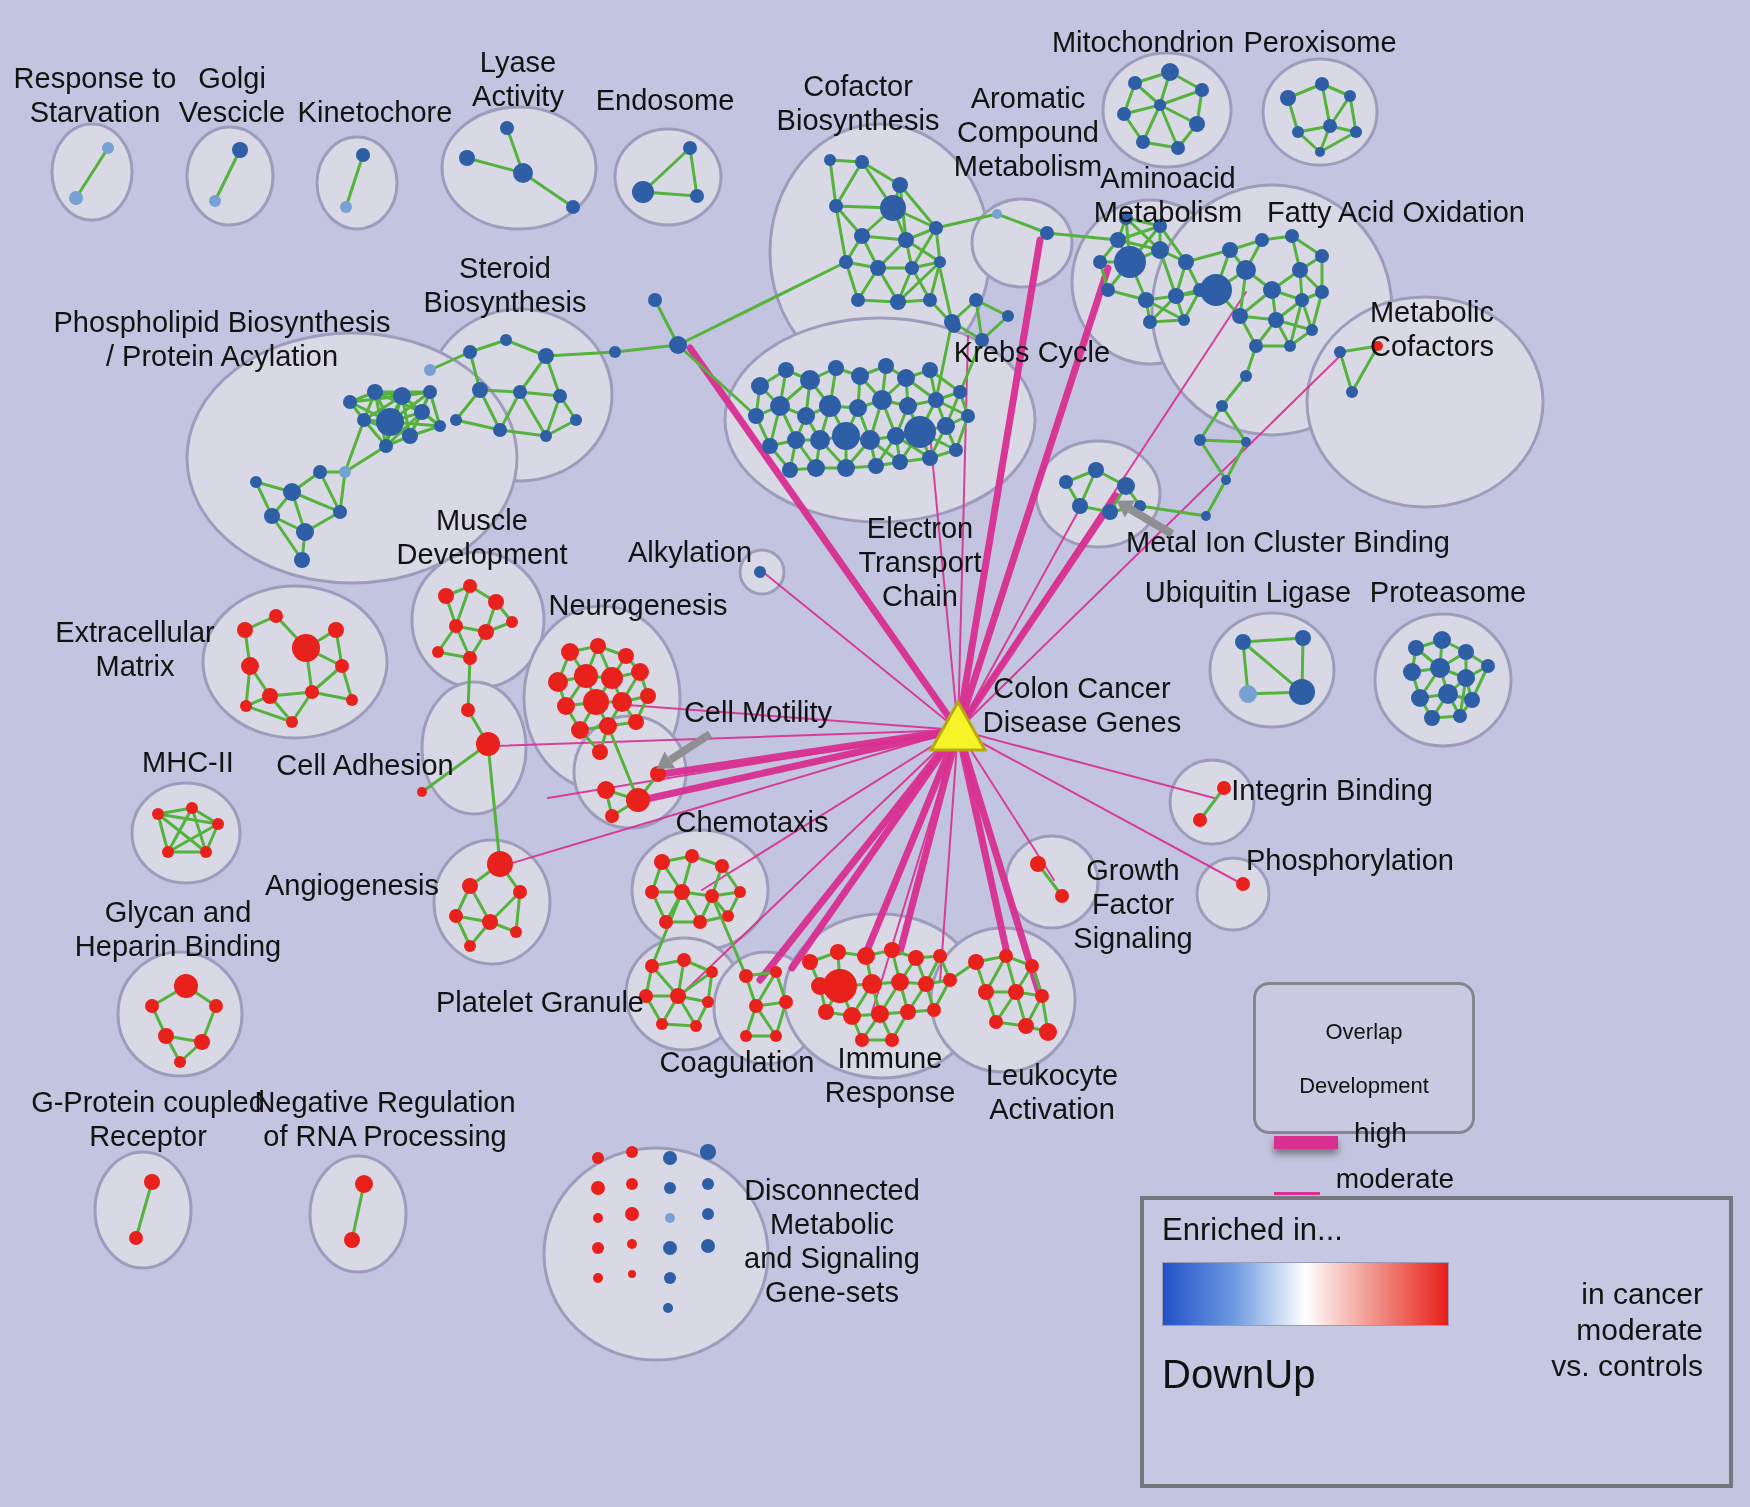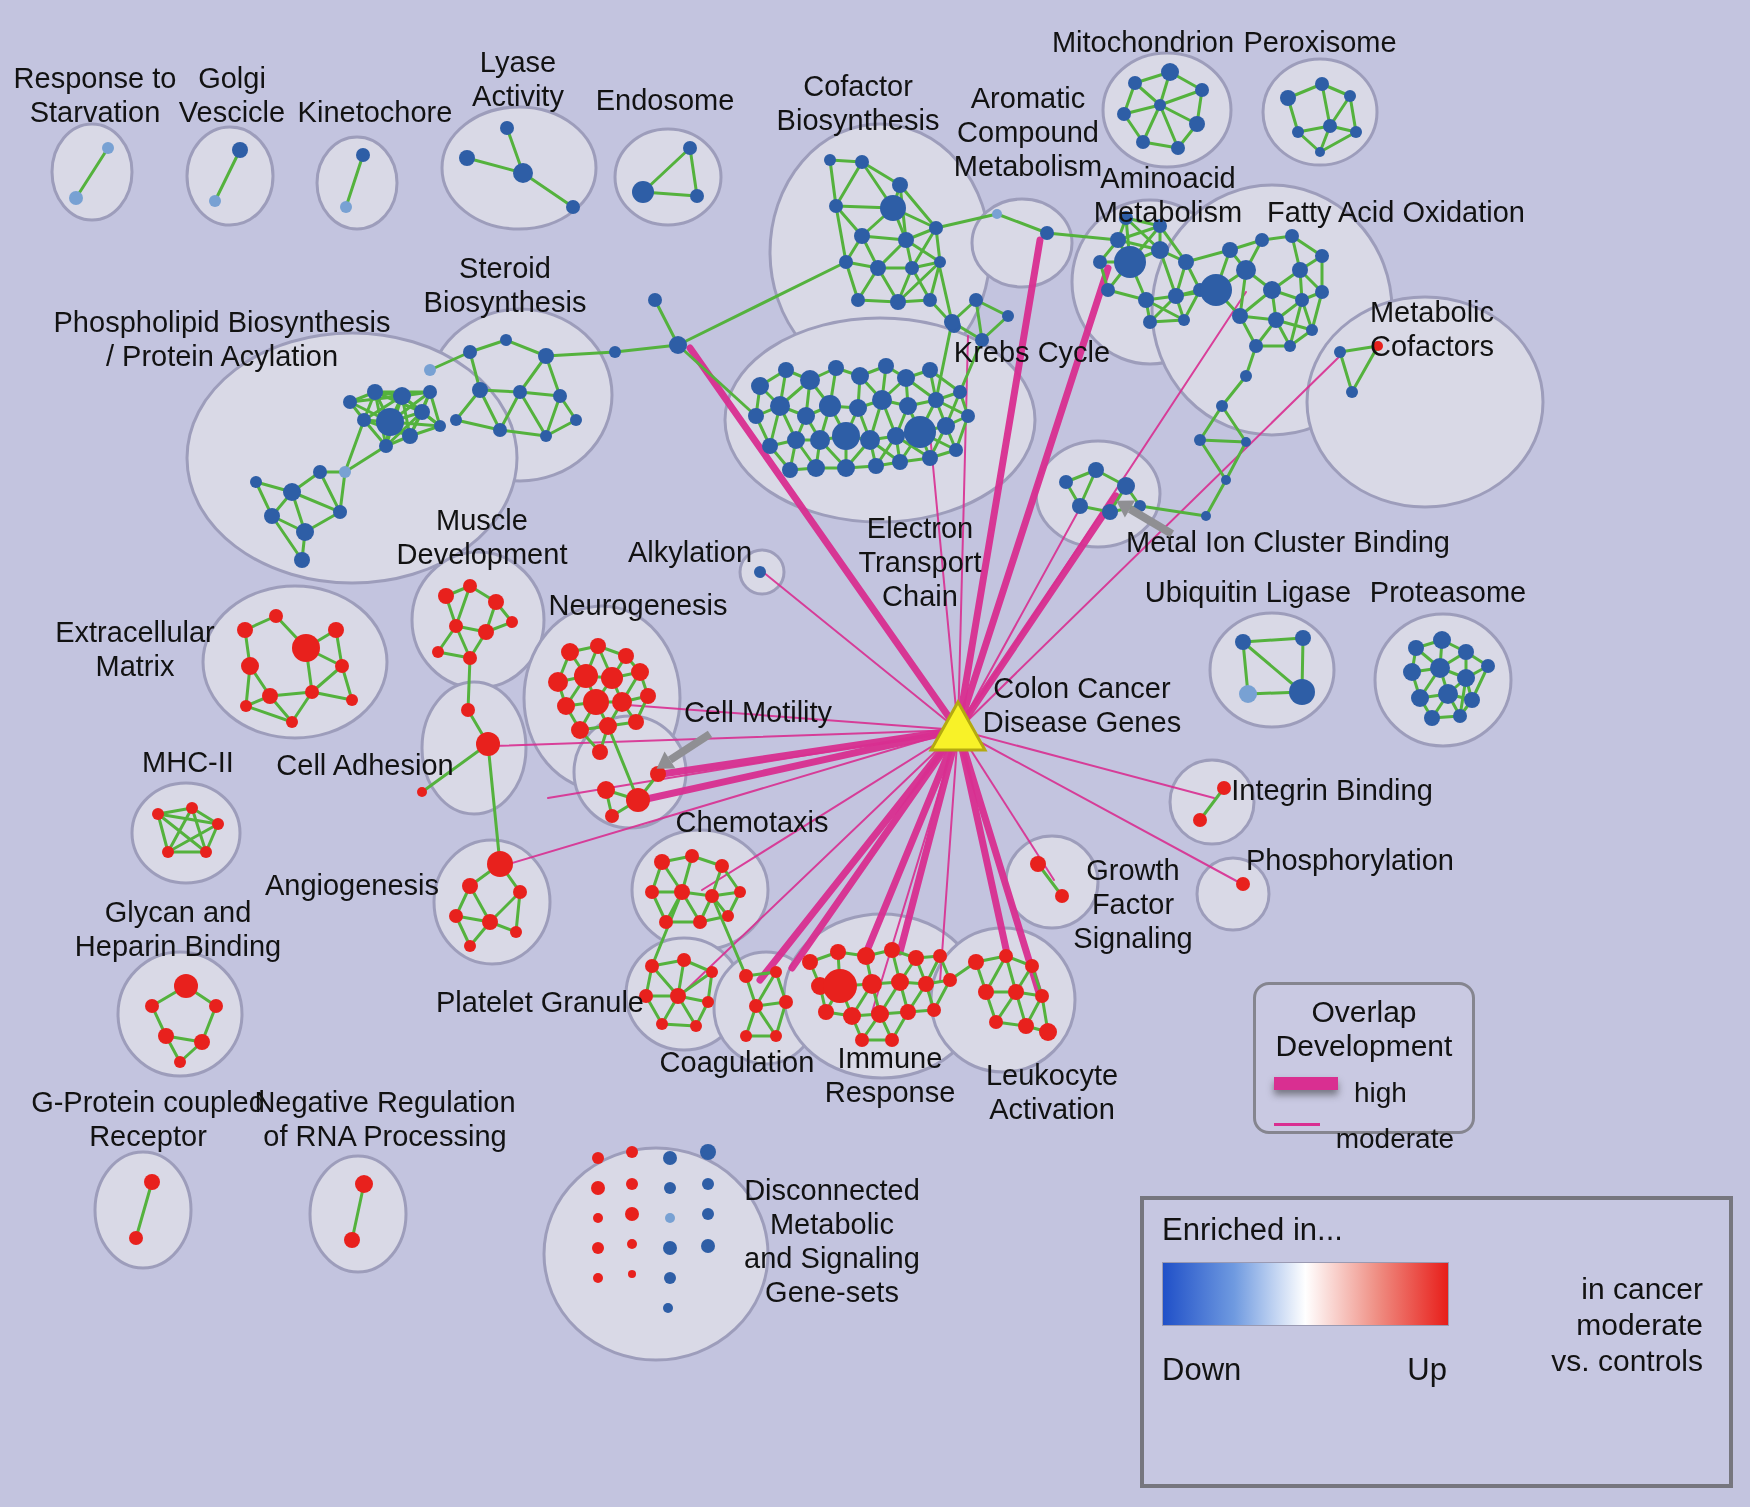--- a/index.html
+++ b/index.html
@@ -11,36 +11,36 @@
   .mag-high{stroke:#d92f91;stroke-width:7;stroke-linecap:round;opacity:.95;}
   .mag-moderate{stroke:#d92f91;stroke-width:2;stroke-linecap:round;opacity:.9;}
   .hub{fill:#f8f228;stroke:#b4aa10;stroke-width:3;}
   .lbl{font-size:29px;fill:#121212;text-anchor:middle;font-family:"Liberation Sans",sans-serif;}
   .garrow{stroke:#8f8f93;stroke-width:8;}
   .ahead{fill:#8f8f93;}
 
   .legend-overlap{position:absolute;left:1253px;top:982px;width:222px;height:152px;
     border:3px solid #85858f;border-radius:16px;background:#c9c9e2;box-sizing:border-box;
     display:flex;flex-direction:column;align-items:center;padding-top:10px;}
-  .lg-title{font-size:30px;color:#121212;line-height:34px;}
-  .lg-row{display:flex;align-items:flex-start;width:180px;margin-top:14px;}
+  .lg-title{font-size:22px;color:#121212;line-height:34px;margin-top:20px;}
+  .lg-row{display:flex;align-items:flex-end;width:180px;margin-top:14px;}
   .bar-high{display:inline-block;width:64px;height:13px;background:#d92f91;
     box-shadow:0 5px 7px rgba(40,40,40,.5);margin-right:16px;}
   .bar-moderate{display:inline-block;width:64px;height:3px;background:#d92f91;margin-right:16px;}
   .lg-row span.txt{font-size:28px;color:#121212;}
 
   .legend-enriched{position:absolute;left:1140px;top:1196px;width:593px;height:292px;
     border:4px solid #76767e;background:#c6c7e1;box-sizing:border-box;padding:12px 18px;}
   .enr-title{font-size:31px;color:#121212;width:330px;}
   .enr-body{display:flex;margin-top:14px;}
   .enr-left{width:300px;}
   .gradient-bar{width:285px;height:62px;border:1px solid #9a9ab2;
     background:linear-gradient(90deg,#2050c8 0%,#6f9ae0 25%,#ffffff 50%,#ef8f84 75%,#e81e1a 100%);}
-  .enr-minmax{display:flex;justify-content:space-between;width:285px;margin-top:26px;
-    font-size:31px;color:#121212;}
+  .enr-minmax{display:flex;justify-content:flex-start;width:285px;margin-top:26px;
+    font-size:40px;color:#121212;}
   .enr-right{flex:1;display:flex;flex-direction:column;justify-content:center;align-items:flex-end;
     font-size:30px;color:#121212;line-height:36px;padding-right:8px;text-align:right;}
 </style>
 </head>
 <body>
 
 <div class="stage">
   <svg id="net" width="1750" height="1507" viewBox="0 0 1750 1507">
       <g>
         <ellipse cx="92" cy="172" rx="40" ry="48" class="cl-ell"></ellipse>

